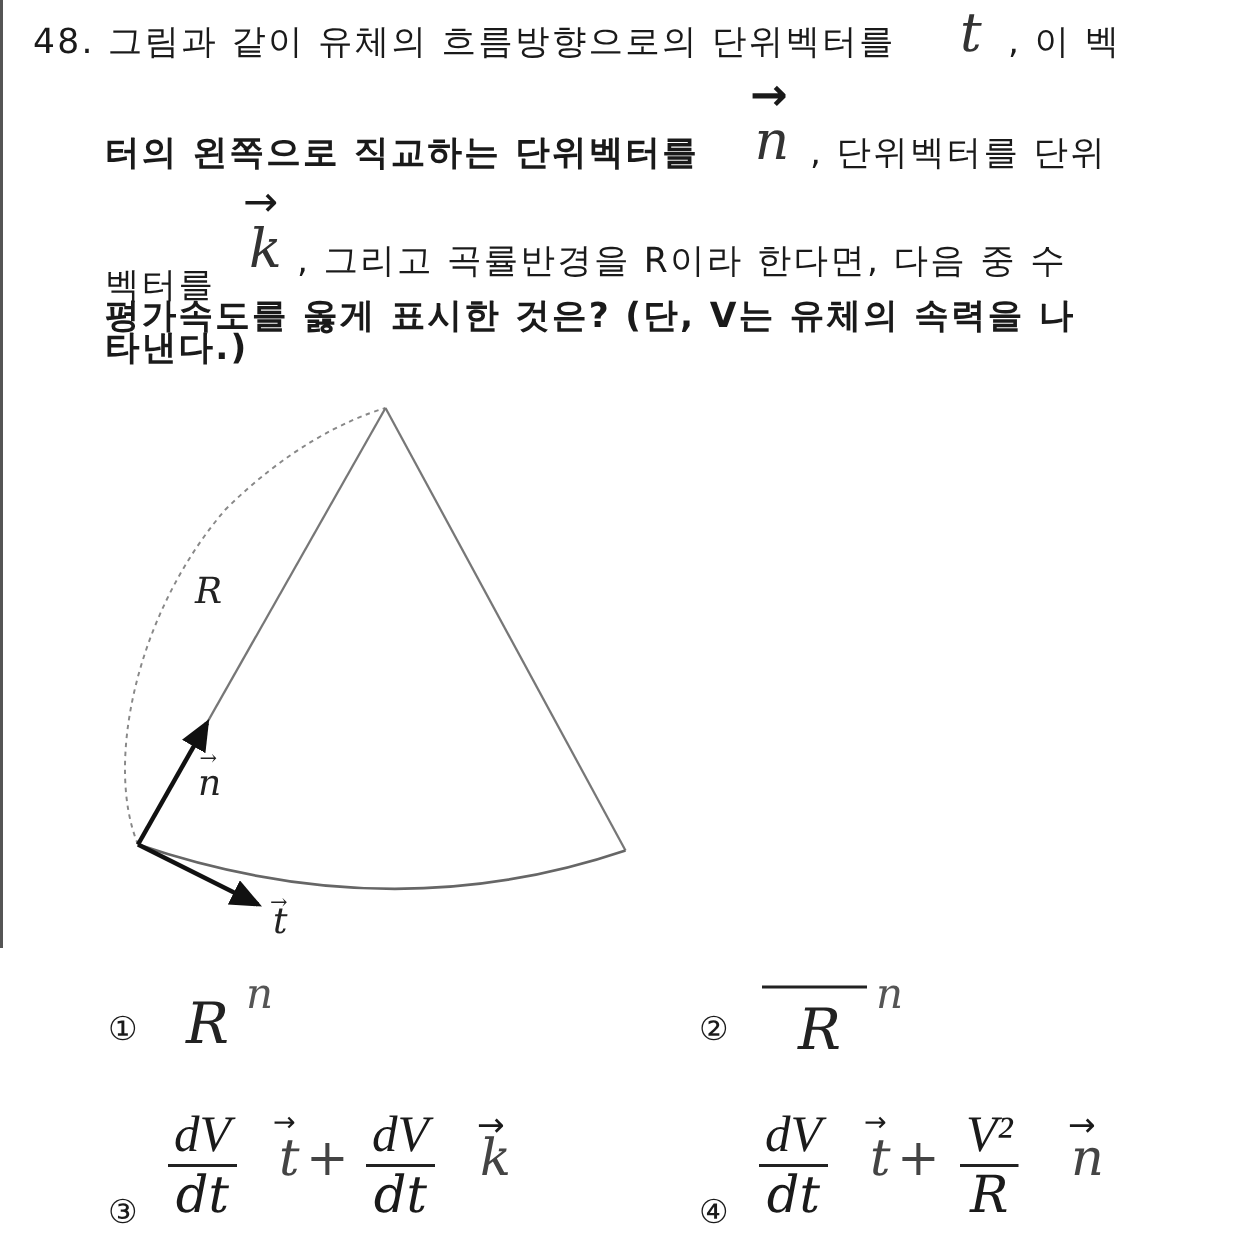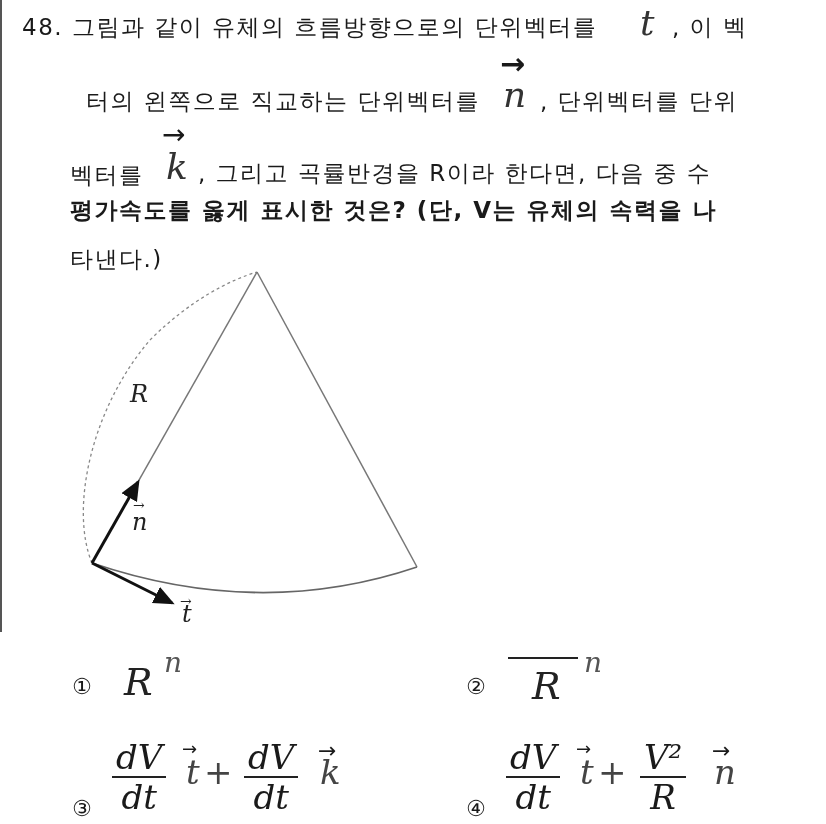--- a/index.html
+++ b/index.html
@@ -5,50 +5,50 @@
     html, body { margin:0; padding:0; background:#ffffff; }
     body { width:826px; height:824px; position:relative; overflow:hidden;
            font-family:"DejaVu Sans", "Liberation Sans", sans-serif; color:#1a1a1a; }
     .left-border { position:absolute; left:0; top:0; width:2px; height:632px; background:#555; }
     .line { position:absolute; font-size:23px; letter-spacing:1.5px; white-space:nowrap; }
     .math { font-family:"DejaVu Serif", "Liberation Serif", serif; font-style:italic; position:absolute; }
     .vecarrow { position:absolute; font-style:normal; font-family:"DejaVu Sans", sans-serif; }
     .choice-num { position:absolute; font-size:22px; }
     .frac { position:absolute; display:inline-block; text-align:center;
             font-family:"DejaVu Serif","Liberation Serif",serif; font-style:italic; font-size:34px; }
-    .frac .num { display:block; line-height:38px; padding:0 4px; }
+    .frac .num { display:block; line-height:38px; padding:0 4px;font-family:Liberation Serif, serif; }
     .frac .bar { display:block; height:2px; background:#222; }
     .frac .den { display:block; line-height:38px; padding:0 4px; }
     svg text { font-family:"DejaVu Serif","Liberation Serif",serif; }
   </style>
 </head>
 <body>
 
 <div class="left-border"></div>
 
 <div>
   <div class="line" style="left:22px; top:12px;">
     <span>48.</span>
     <span>그림과 같이 유체의 흐름방향으로의 단위벡터를</span>
   </div>
   <span class="math" style="left:640px; top:2px; font-size:36px; color:#333;">t</span>
   <div class="line" style="left:672px; top:12px;">, 이 벡</div>
 
-  <div class="line" style="left:86px; top:86px;">터의 왼쪽으로 직교하는 단위벡터를</div>
+  <div class="line" style="left:70px; top:86px;font-weight:bold;">터의 왼쪽으로 직교하는 단위벡터를</div>
   <span class="vecarrow" style="left:500px; top:46px; font-size:30px; font-weight:bold;">→</span>
   <span class="math" style="left:503px; top:74px; font-size:36px; color:#333;">n</span>
   <div class="line" style="left:540px; top:86px;">, 단위벡터를 단위</div>
 
-  <div class="line" style="left:70px; top:160px;">벡터를</div>
+  <div class="line" style="left:70px; top:174px;">벡터를</div>
   <span class="vecarrow" style="left:162px; top:118px; font-size:28px;">→</span>
   <span class="math" style="left:166px; top:146px; font-size:36px; color:#333;">k</span>
   <div class="line" style="left:198px; top:158px;text-align:center;">, 그리고 곡률반경을 R이라 한다면, 다음 중 수</div>
 
   <div class="line" style="left:70px; top:195px;font-weight:bold;">평가속도를 옳게 표시한 것은? (단, V는 유체의 속력을 나</div>
-  <div class="line" style="left:70px; top:244px;">타낸다.)</div>
+  <div class="line" style="left:70px; top:216px;font-weight:bold;">타낸다.)</div>
 </div>
 
 <svg style="position:absolute; left:60px; top:260px;" width="380" height="380" viewBox="0 0 380 380">
   <defs>
     <marker id="arrowhead" markerWidth="8" markerHeight="8" refX="6" refY="3" orient="auto">
       <path d="M0,0 L7,3 L0,6 Z" fill="#111"></path>
     </marker>
   </defs>
 
   <path d="M32,303 C10,250 30,150 90,80 C130,40 170,20 197,12" fill="none" stroke="#888" stroke-width="1.3" stroke-dasharray="3,3"></path>

